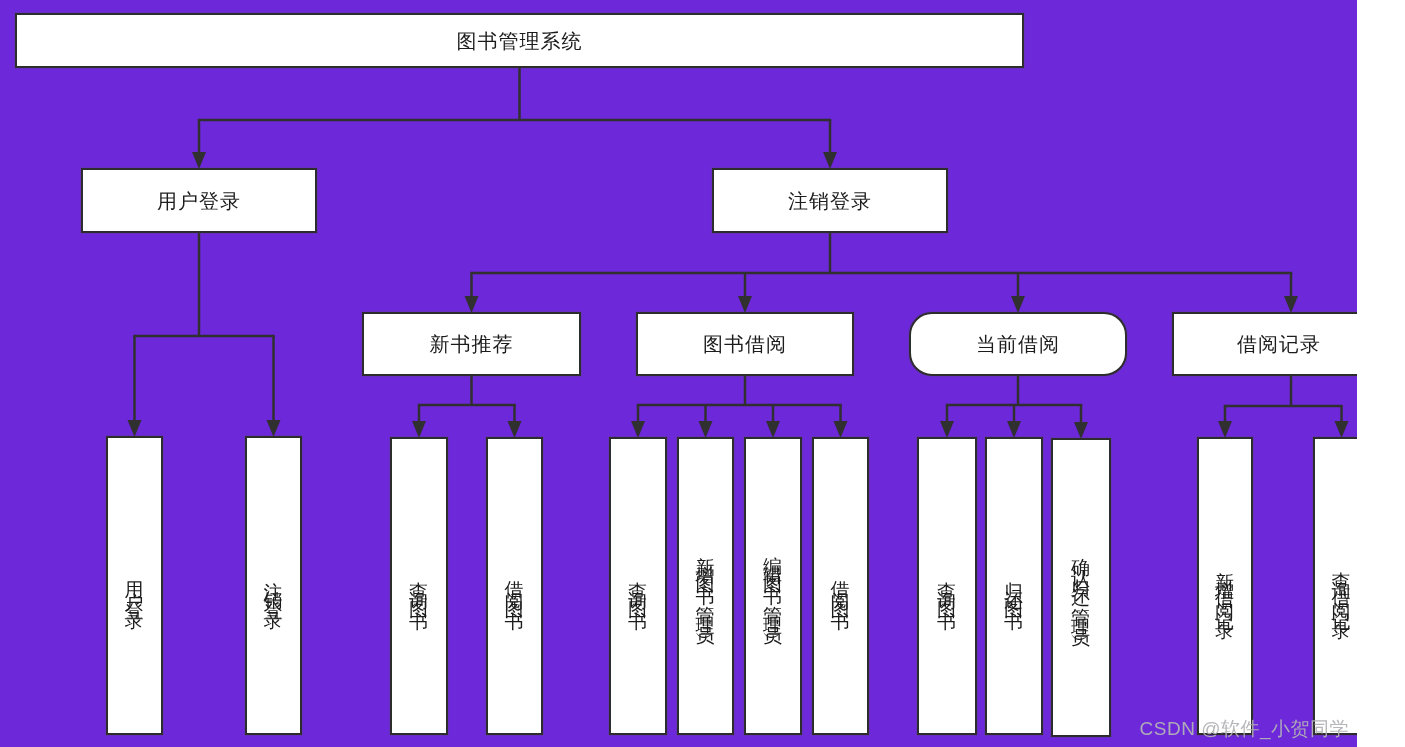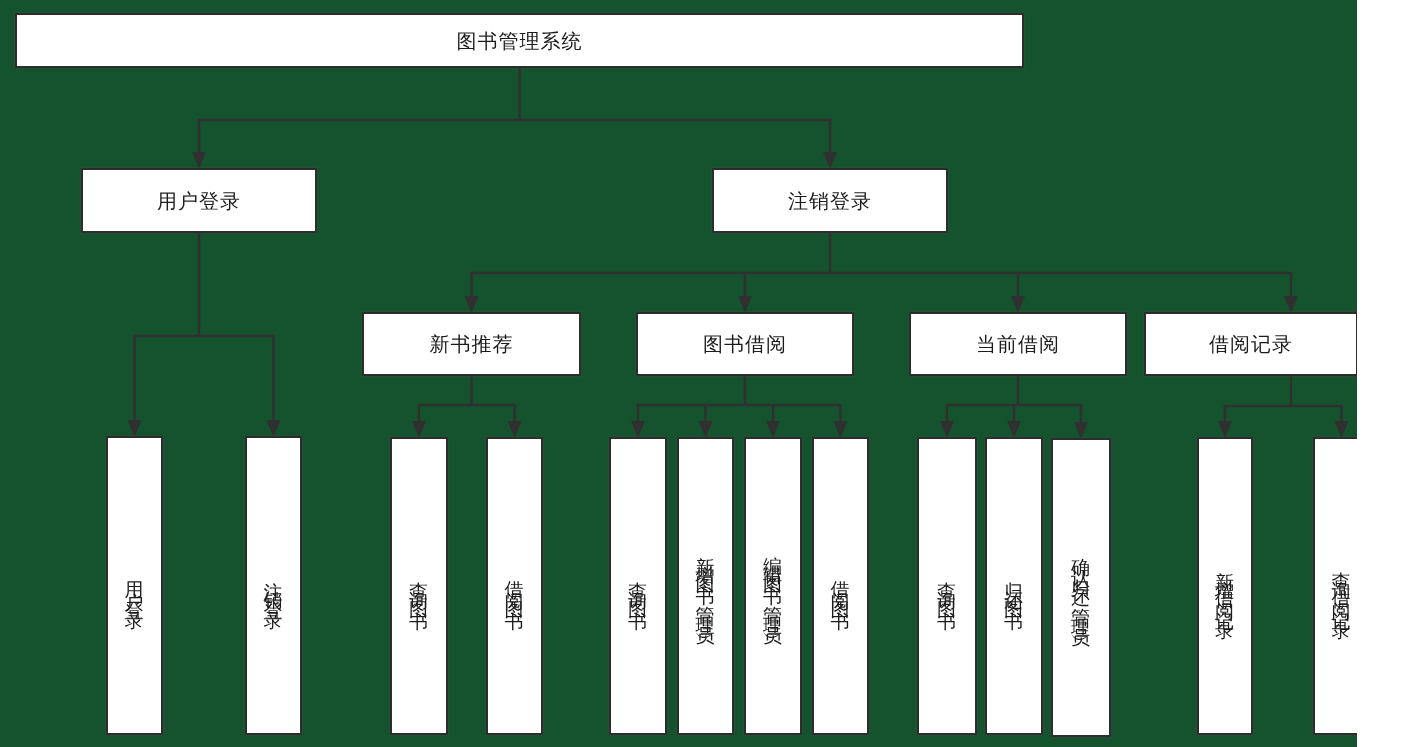--- a/index.html
+++ b/index.html
@@ -5,21 +5,21 @@
   html, body {
     margin: 0;
     padding: 0;
     background: #ffffff;
     font-family: "Liberation Sans", "DejaVu Sans", sans-serif;
   }
   #diagram {
     position: relative;
     width: 1357px;
     height: 747px;
-    background: #14532d;
+    background: #6d28d9;
     overflow: hidden;
   }
   #connector-svg {
     position: absolute;
     left: 0;
     top: 0;
     width: 1405px;
     height: 747px;
     pointer-events: none;
   }
@@ -126,24 +126,24 @@
       </div>
       <div class="node h" style="left: 712px; top: 168px; width: 236px; height: 65px;">
         <span class="label">注销登录</span>
       </div>
       <div class="node h" style="left: 362px; top: 312px; width: 219px; height: 64px;">
         <span class="label">新书推荐</span>
       </div>
       <div class="node h" style="left: 636px; top: 312px; width: 218px; height: 64px; font-family: Liberation Serif, serif;">
         <span class="label">图书借阅</span>
       </div>
-      <div class="node h" style="left: 909px; top: 312px; width: 218px; height: 64px;">
+      <div class="node h" style="left: 909px; top: 312px; width: 218px; height: 64px; border-radius: 23px;">
         <span class="label">当前借阅</span>
       </div>
-      <div class="node h" style="left: 1144px; top: 312px; width: 214px; height: 64px;">
+      <div class="node h" style="left: 1172px; top: 312px; width: 214px; height: 64px;">
         <span class="label">借阅记录</span>
       </div>
       <div class="node v" style="left: 106px; top: 436px; width: 57px; height: 299px;">
         <span class="label">用户登录</span>
       </div>
       <div class="node v" style="left: 245px; top: 436px; width: 57px; height: 299px;">
         <span class="label">注销登录</span>
       </div>
       <div class="node v" style="left: 390px; top: 437px; width: 58px; height: 298px;">
         <span class="label">查询图书</span>
@@ -172,13 +172,14 @@
       <div class="node v" style="left: 1051px; top: 438px; width: 60px; height: 299px;">
         <span class="label">确认归还（管理员）</span>
       </div>
       <div class="node v" style="left: 1197px; top: 437px; width: 56px; height: 298px;">
         <span class="label">新增借阅记录</span>
       </div>
       <div class="node v" style="left: 1313px; top: 437px; width: 57px; height: 298px;">
         <span class="label">查询借阅记录</span>
       </div>
     </div>
+  <div id="watermark">CSDN @软件_小贺同学</div>
 </div>
 
 </body></html>

